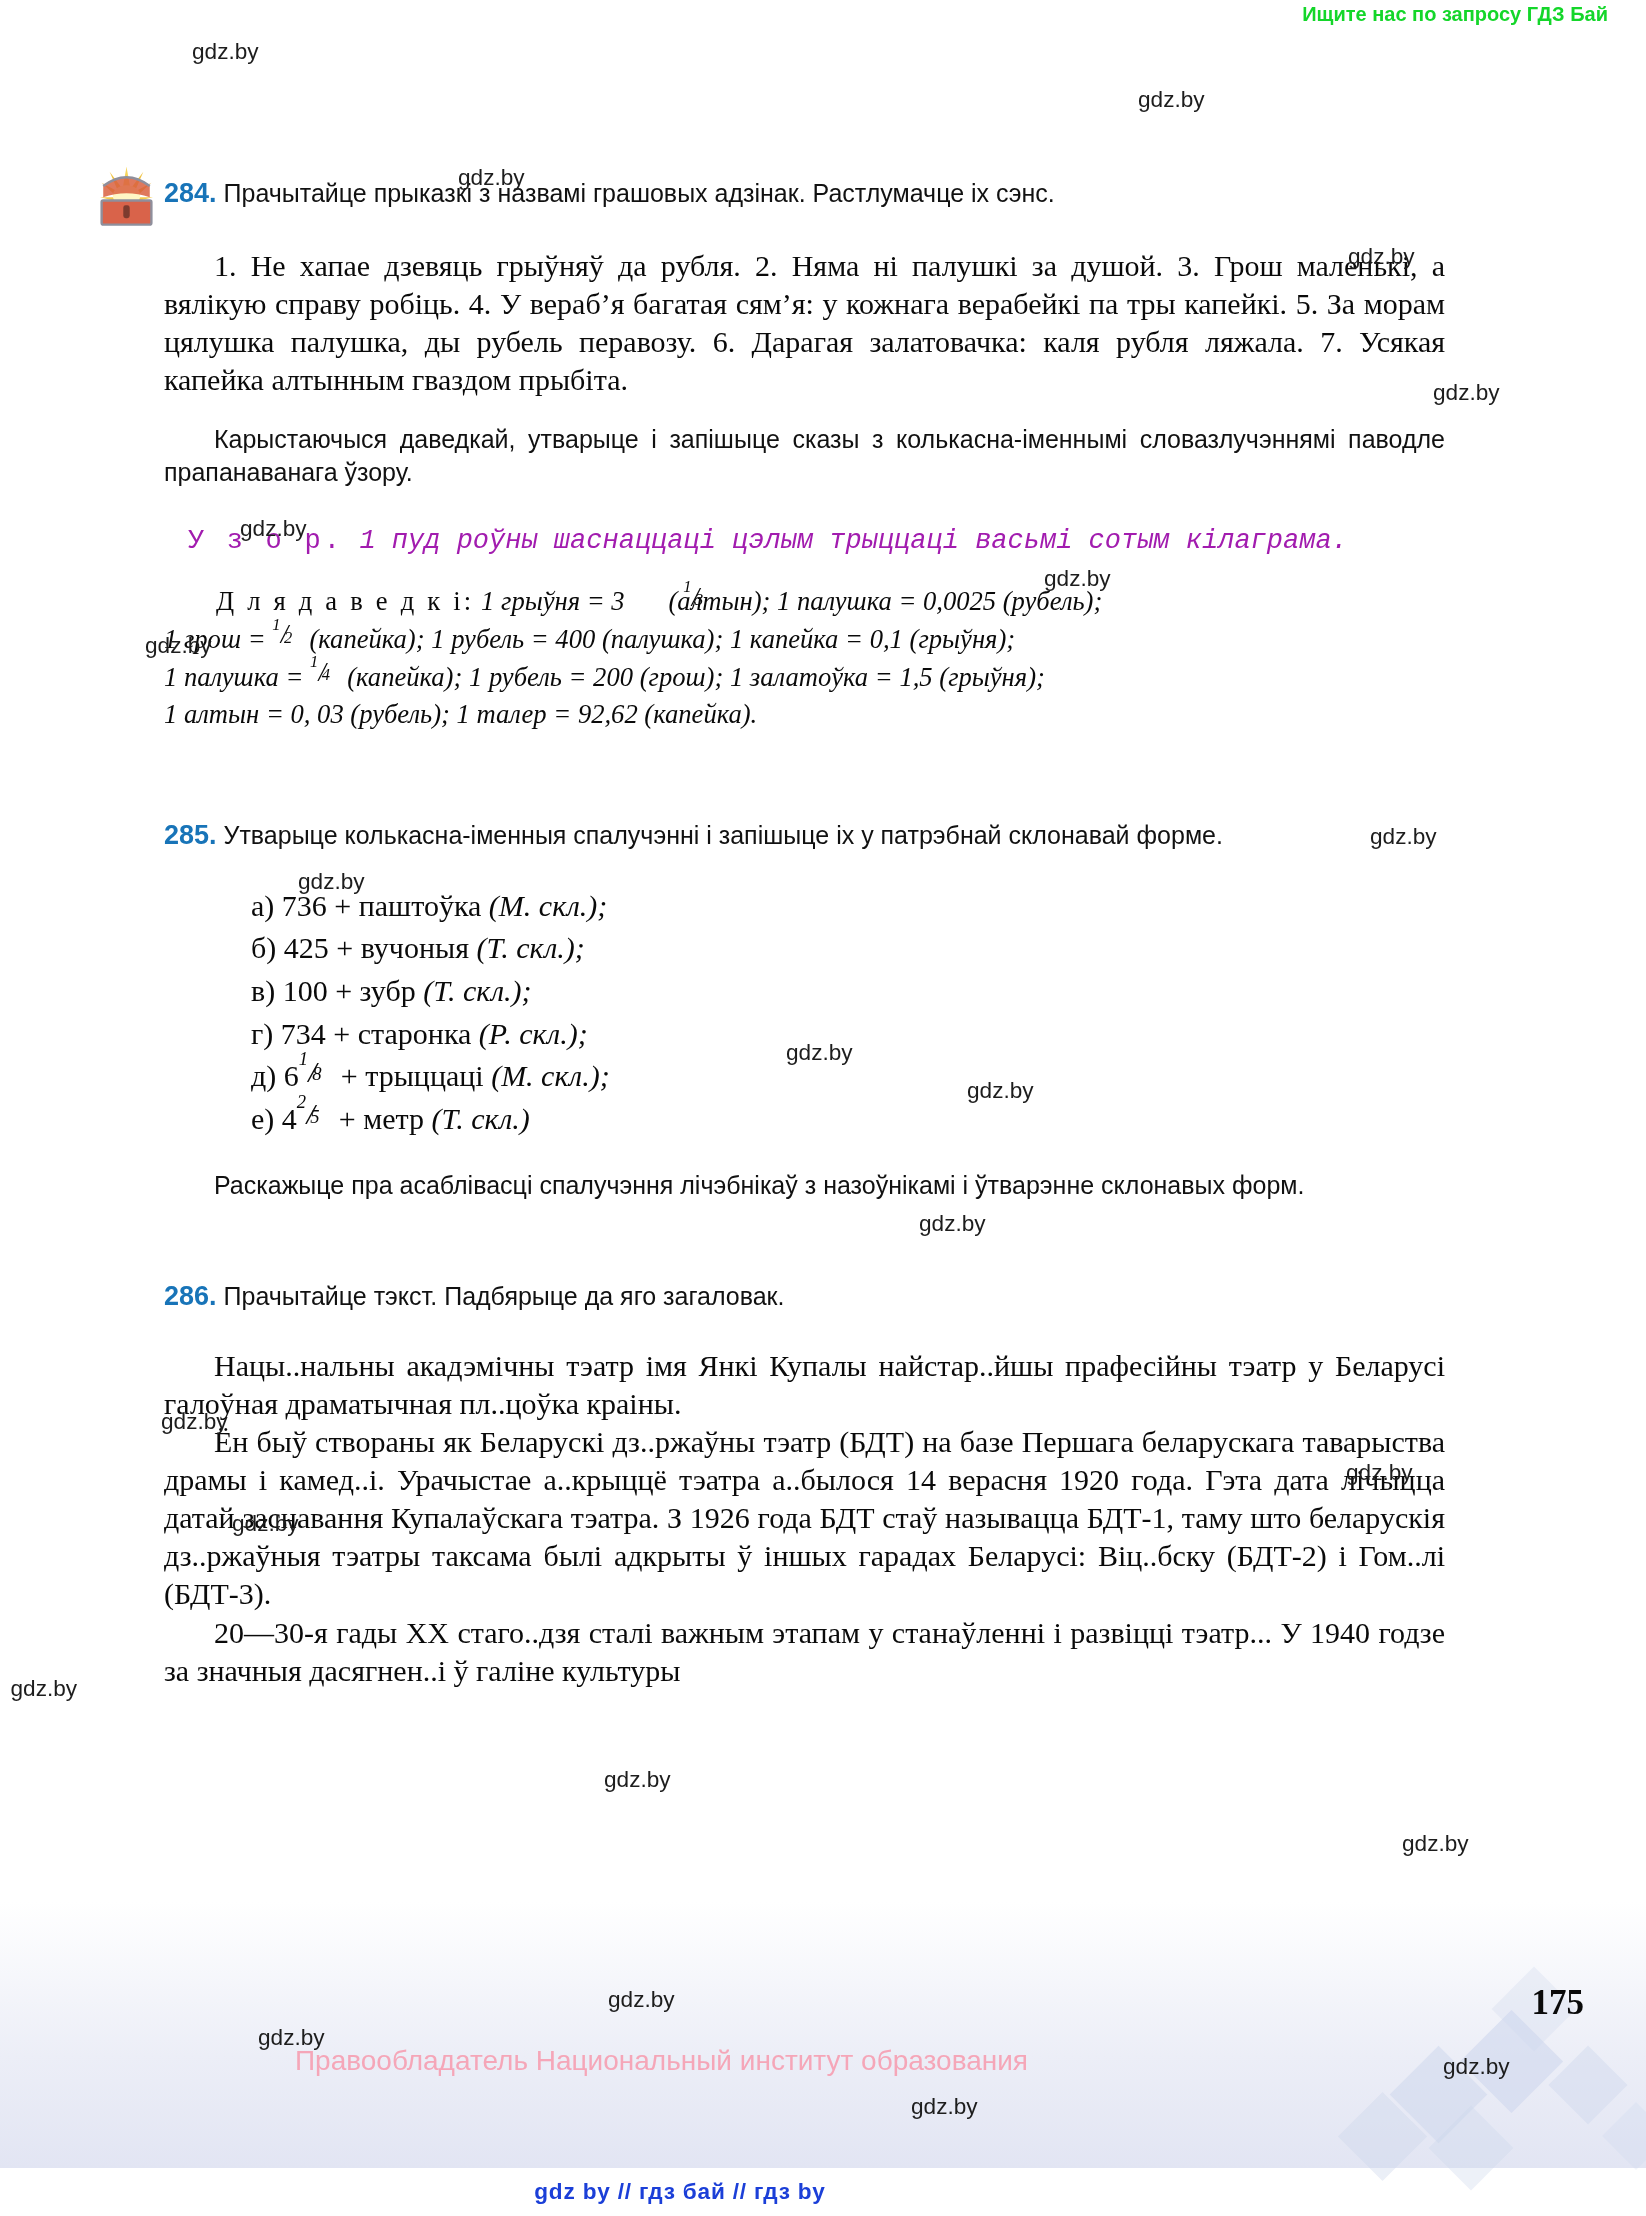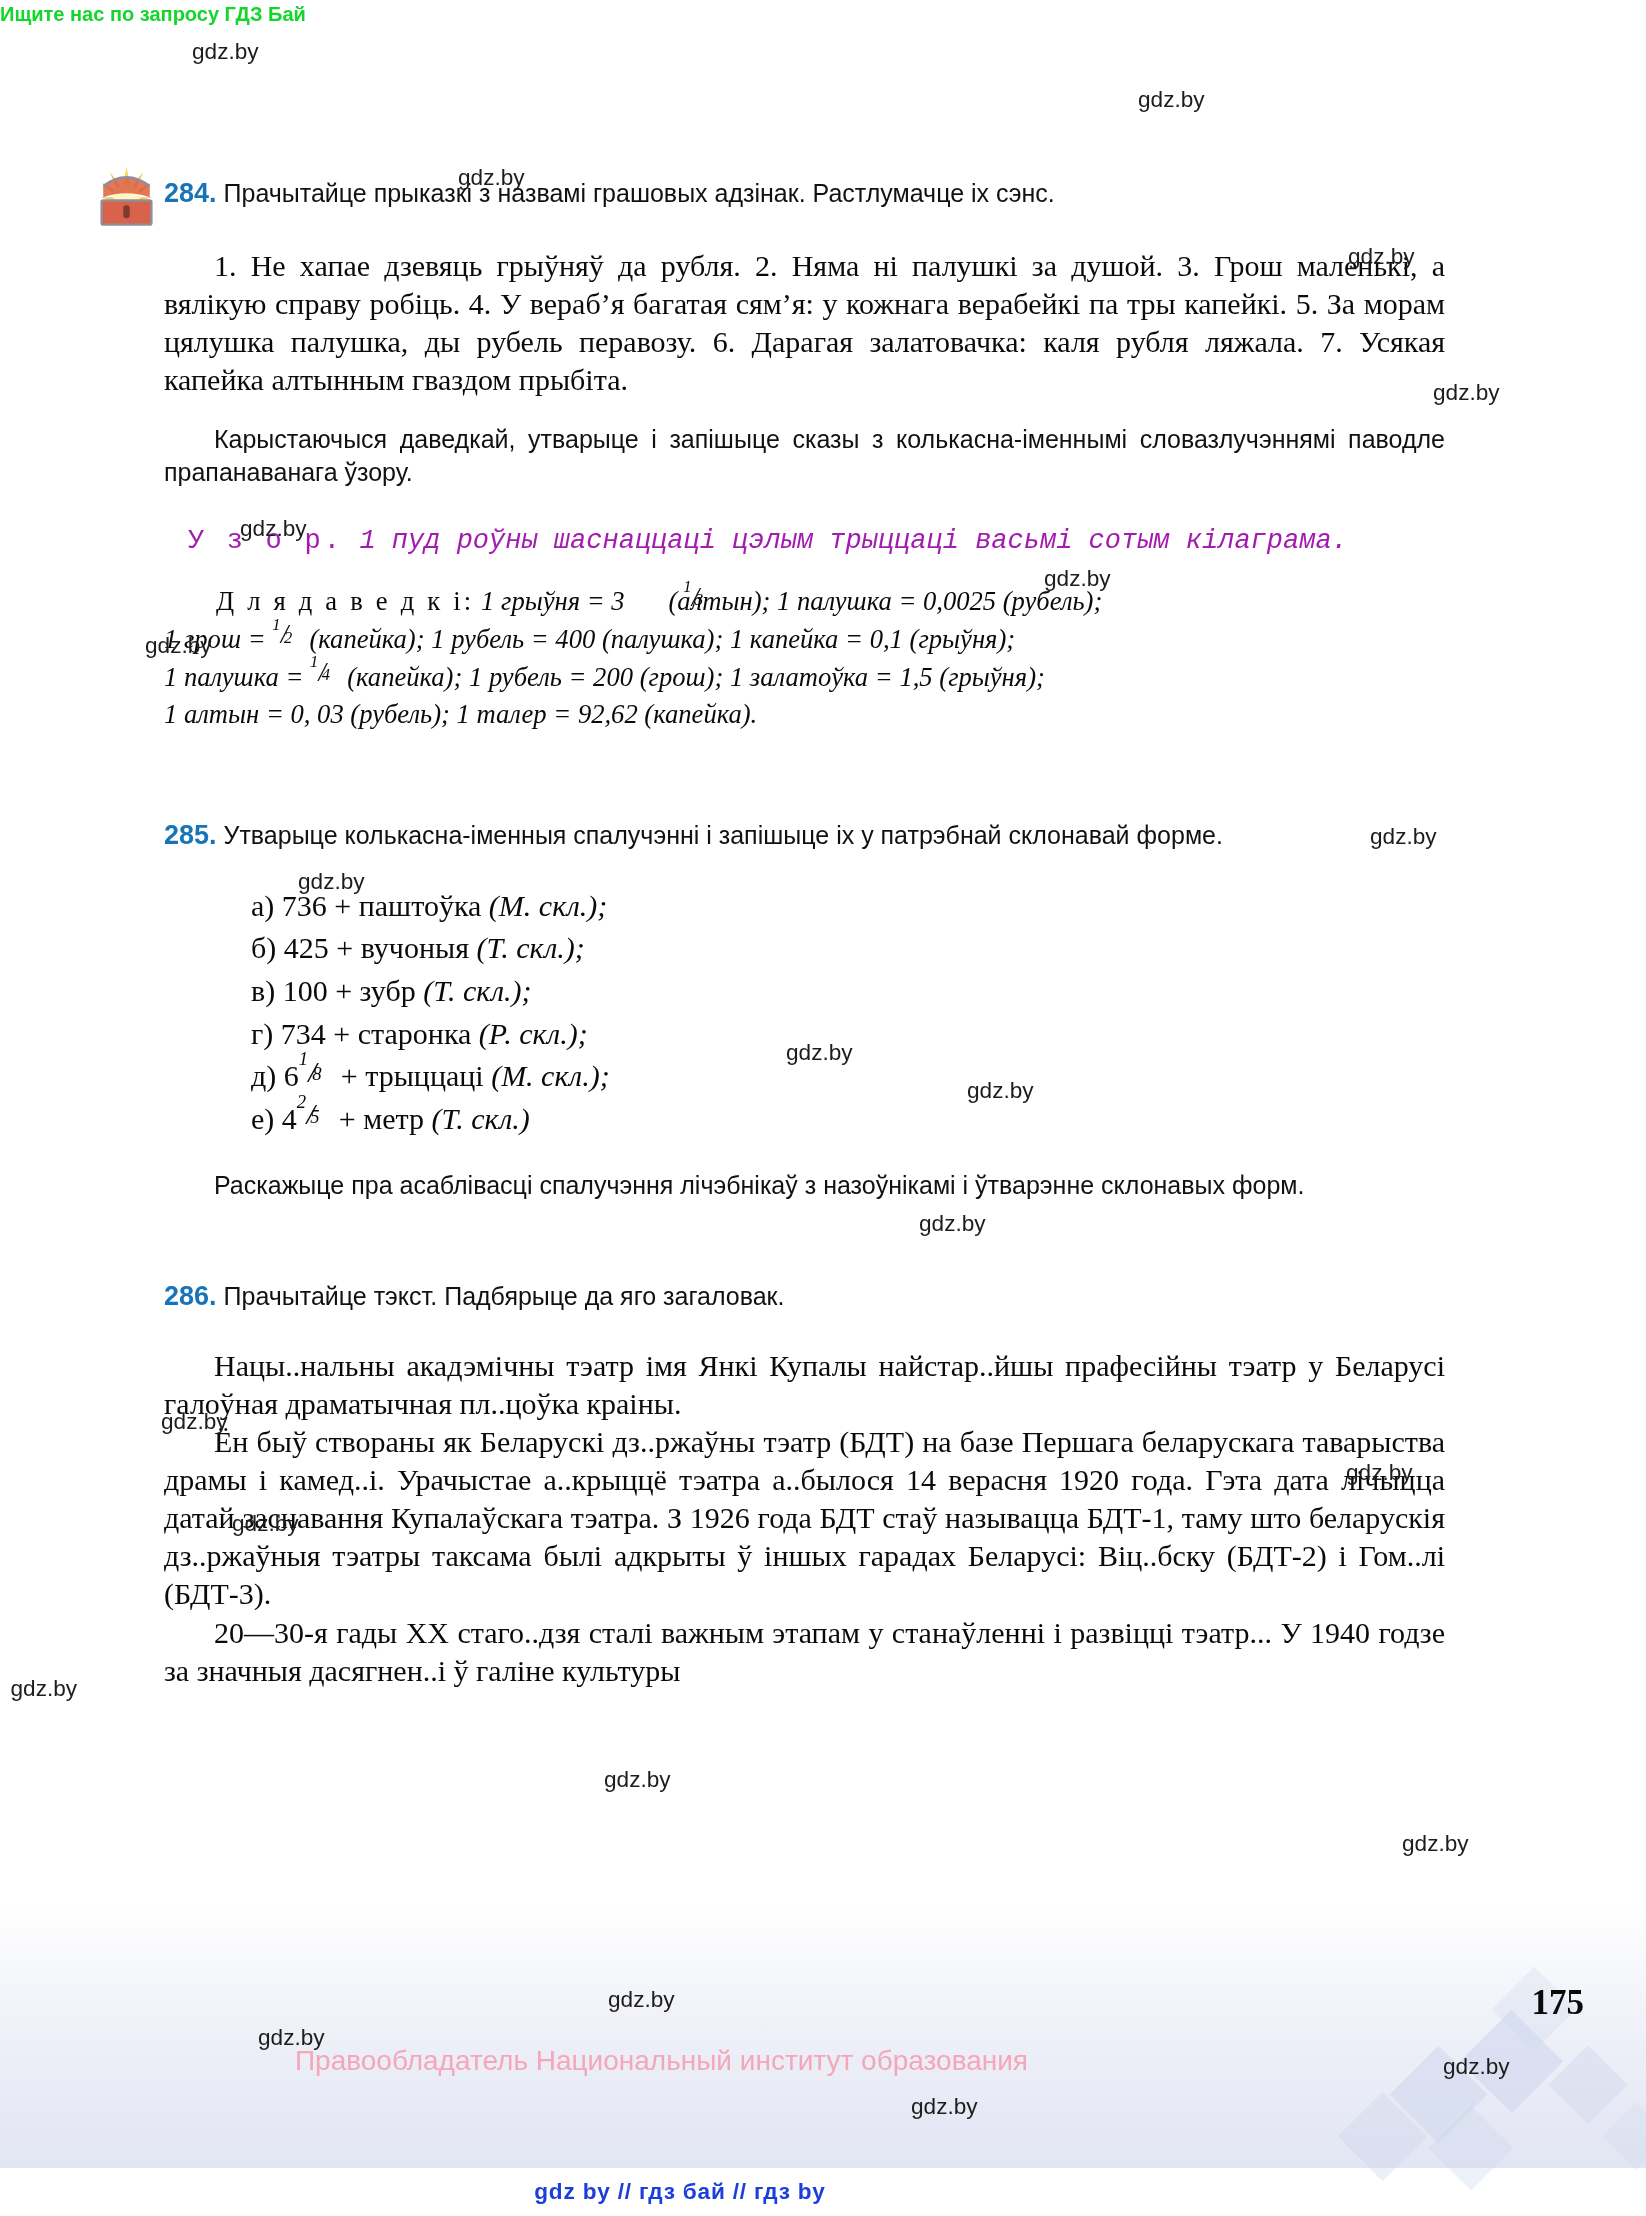--- a/index.html
+++ b/index.html
@@ -36,21 +36,21 @@
     transform: rotate(45deg);
     z-index: 0;
   }
 
   
   .promo-top {
     position: absolute;
     top: 3.2px;
     left: 0;
     width: 1608px;
-    text-align: left;
+    text-align: right;
     font-family: "Liberation Sans", sans-serif;
     font-size: 20px;
     font-weight: bold;
     color: #14d62a;
     z-index: 6;
   }
   .promo-bottom {
     position: absolute;
     bottom: 11.3px;
     left: 0;

